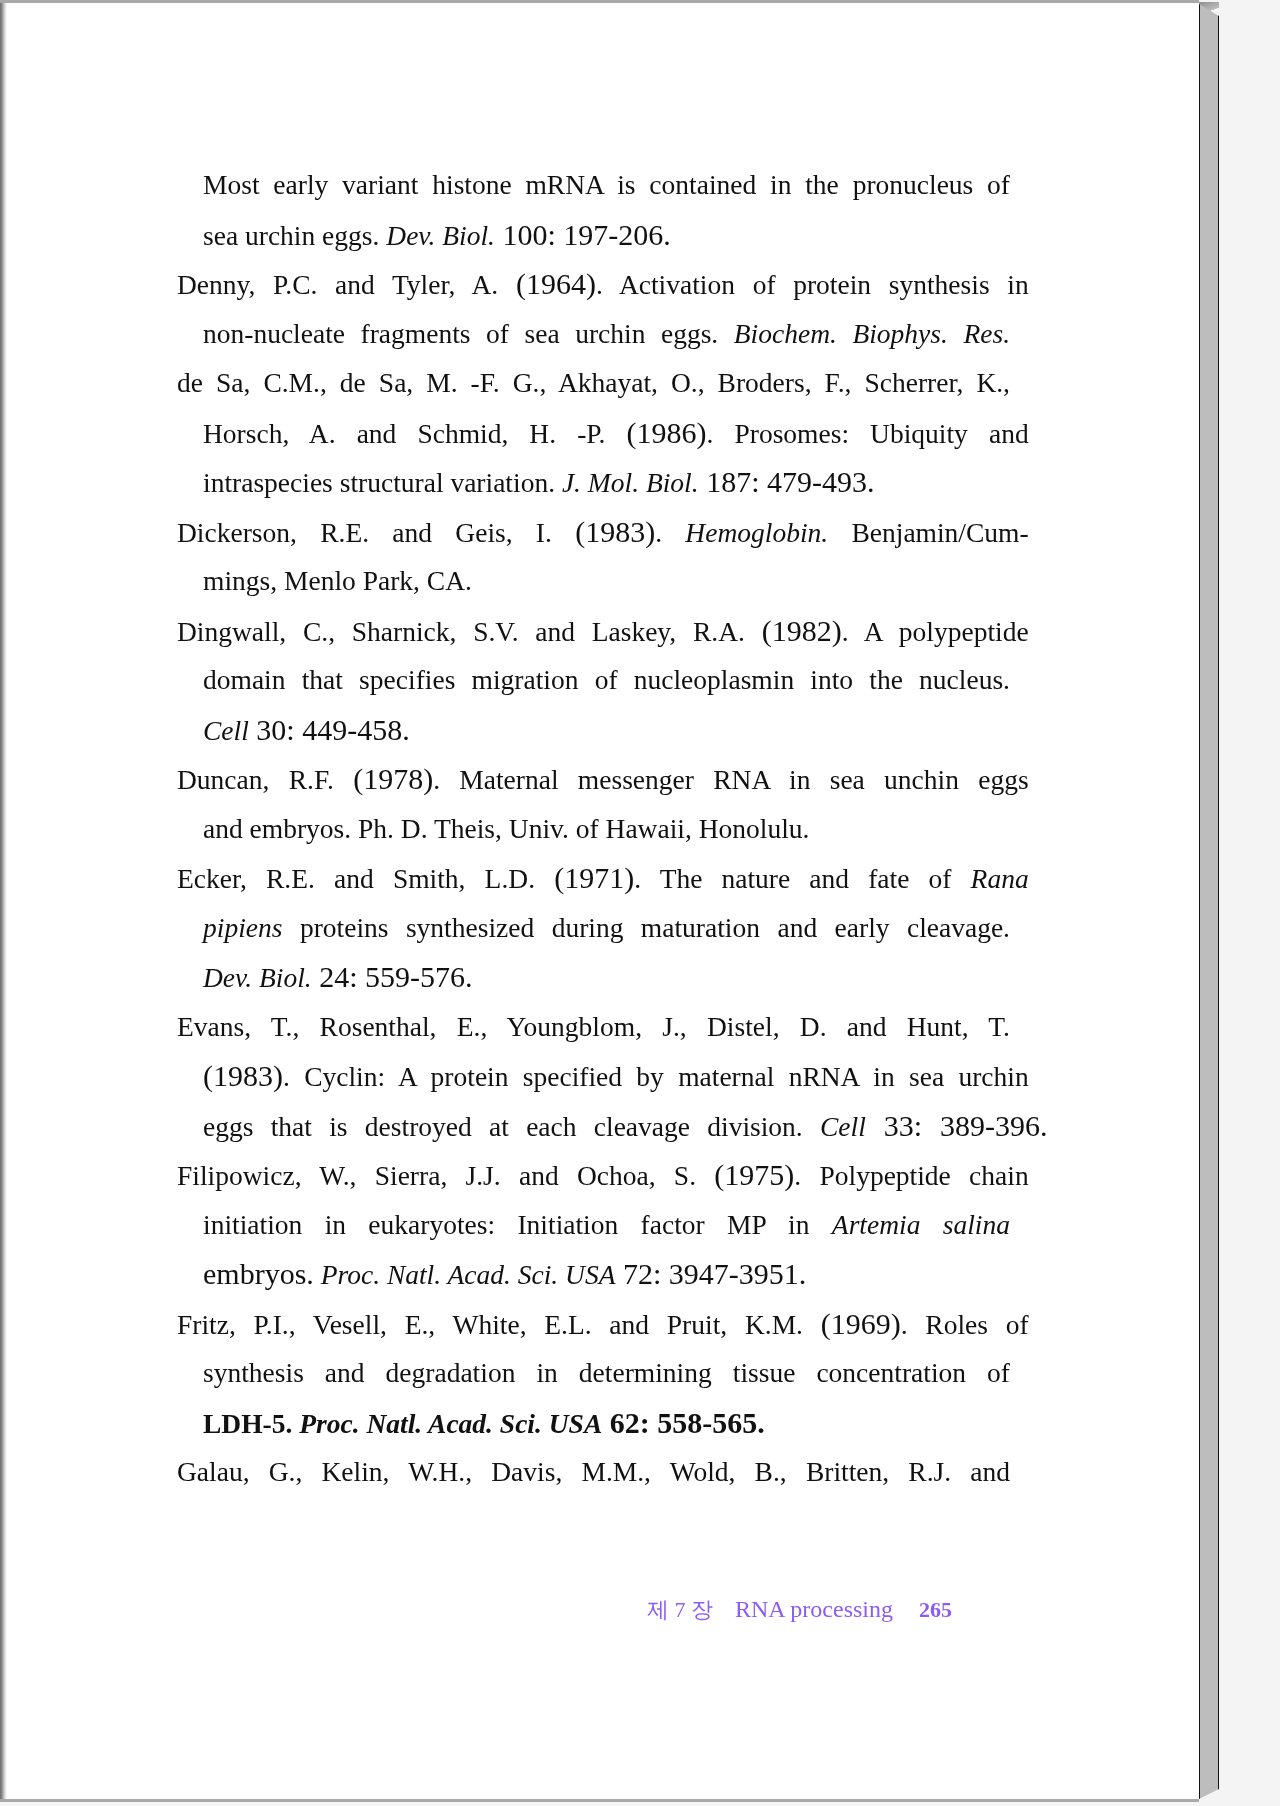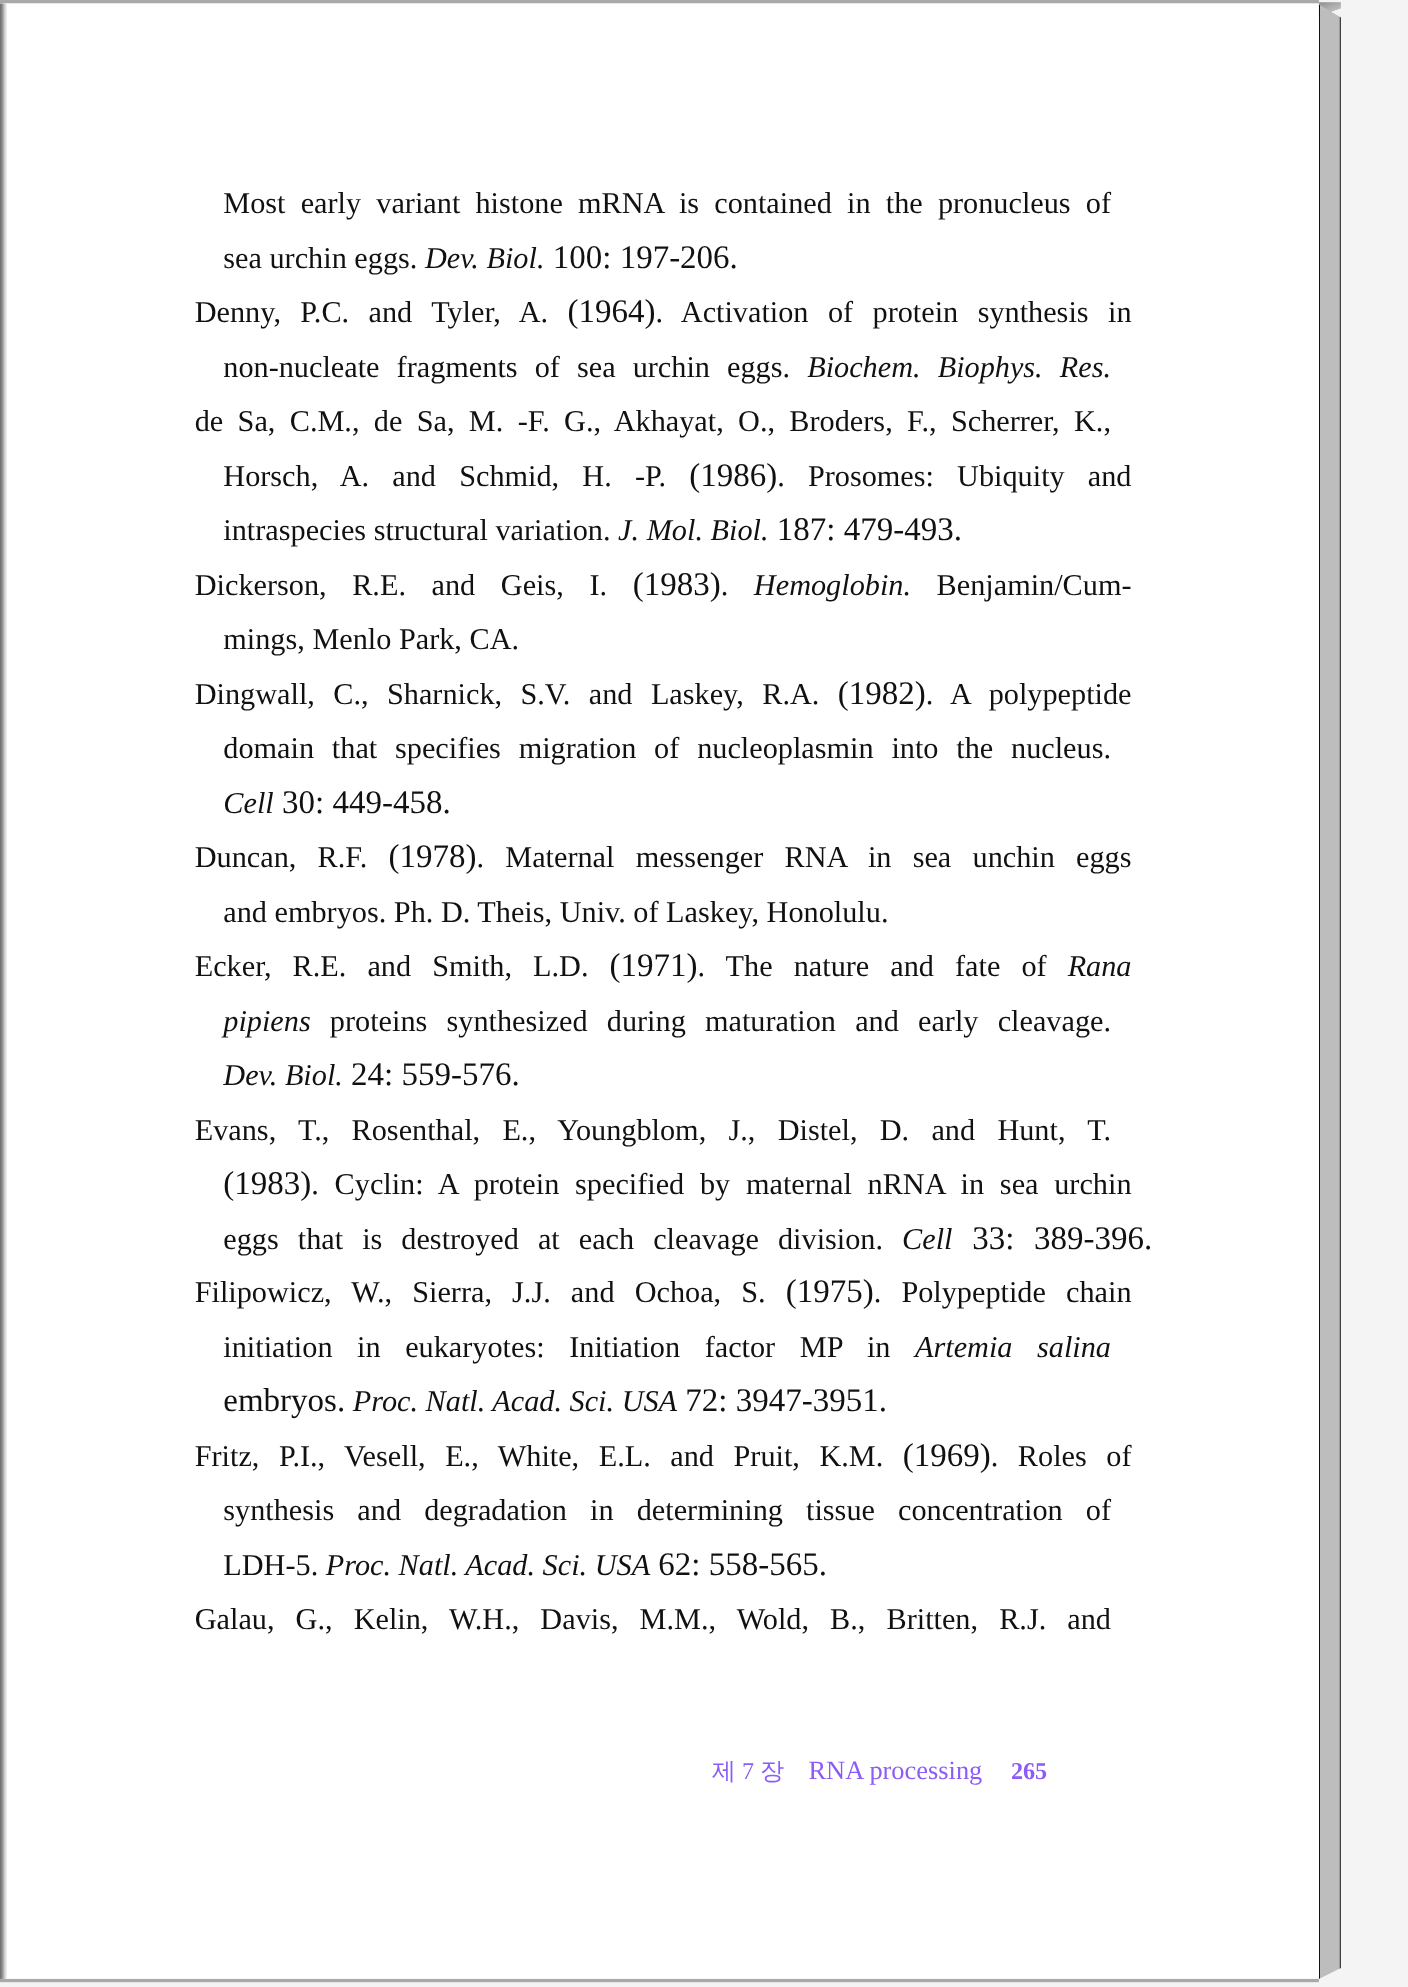--- a/index.html
+++ b/index.html
@@ -106,33 +106,33 @@
         <div class="line cont just"><span class="inner" style="width: auto; word-spacing: 8.66602px;"><span class="seg-r">non-nucleate fragments of sea urchin eggs. </span><span class="seg-i">Biochem. Biophys. Res.</span></span></div>
         <div class="line entry just"><span class="inner" style="width: auto; word-spacing: 6.15745px;"><span class="seg-r">de Sa, C.M., de Sa, M. -F. G., Akhayat, O., Broders, F., Scherrer, K.,</span></span></div>
         <div class="line cont just"><span class="inner" style="width: auto; word-spacing: 14.1858px;"><span class="seg-r">Horsch, A. and Schmid, H. -P. </span><span class="seg-s">(1986)</span><span class="seg-r">. Prosomes: Ubiquity and</span></span></div>
         <div class="line cont"><span class="inner" style="width: auto;"><span class="seg-r">intraspecies structural variation. </span><span class="seg-i">J. Mol. Biol.</span><span class="seg-s"> 187: 479-493.</span></span></div>
         <div class="line entry just"><span class="inner" style="width: auto; word-spacing: 16.3996px;"><span class="seg-r">Dickerson, R.E. and Geis, I. </span><span class="seg-s">(1983)</span><span class="seg-r">. </span><span class="seg-i">Hemoglobin.</span><span class="seg-r"> Benjamin/Cum-</span></span></div>
         <div class="line cont"><span class="inner" style="width: auto;"><span class="seg-r">mings, Menlo Park, CA.</span></span></div>
         <div class="line entry just"><span class="inner" style="width: auto; word-spacing: 9.86458px;"><span class="seg-r">Dingwall, C., Sharnick, S.V. and Laskey, R.A. </span><span class="seg-s">(1982)</span><span class="seg-r">. A polypeptide</span></span></div>
         <div class="line cont just"><span class="inner" style="width: auto; word-spacing: 9.32422px;"><span class="seg-r">domain that specifies migration of nucleoplasmin into the nucleus.</span></span></div>
         <div class="line cont"><span class="inner" style="width: auto;"><span class="seg-i">Cell</span><span class="seg-s"> 30: 449-458.</span></span></div>
         <div class="line entry just"><span class="inner" style="width: auto; word-spacing: 12.4097px;"><span class="seg-r">Duncan, R.F. </span><span class="seg-s">(1978)</span><span class="seg-r">. Maternal messenger RNA in sea unchin eggs</span></span></div>
-        <div class="line cont"><span class="inner" style="width: auto;"><span class="seg-r">and embryos. Ph. D. Theis, Univ. of Laskey, Honolulu.</span></span></div>
+        <div class="line cont"><span class="inner" style="width: auto;"><span class="seg-r">and embryos. Ph. D. Theis, Univ. of Hawaii, Honolulu.</span></span></div>
         <div class="line entry just"><span class="inner" style="width: auto; word-spacing: 12.2557px;"><span class="seg-r">Ecker, R.E. and Smith, L.D. </span><span class="seg-s">(1971)</span><span class="seg-r">. The nature and fate of </span><span class="seg-i">Rana</span></span></div>
         <div class="line cont just"><span class="inner" style="width: auto; word-spacing: 10.5536px;"><span class="seg-i">pipiens</span><span class="seg-r"> proteins synthesized during maturation and early cleavage.</span></span></div>
         <div class="line cont"><span class="inner" style="width: auto;"><span class="seg-i">Dev. Biol.</span><span class="seg-s"> 24: 559-576.</span></span></div>
         <div class="line entry just"><span class="inner" style="width: auto; word-spacing: 13.3781px;"><span class="seg-r">Evans, T., Rosenthal, E., Youngblom, J., Distel, D. and Hunt, T.</span></span></div>
         <div class="line cont just"><span class="inner" style="width: auto; word-spacing: 7.43438px;"><span class="seg-s">(1983)</span><span class="seg-r">. Cyclin: A protein specified by maternal nRNA in sea urchin</span></span></div>
         <div class="line cont just"><span class="inner" style="width: auto; word-spacing: 10.4062px;"><span class="seg-r">eggs that is destroyed at each cleavage division. </span><span class="seg-i">Cell</span><span class="seg-s"> 33: 389-396.</span></span></div>
         <div class="line entry just"><span class="inner" style="width: auto; word-spacing: 11.3976px;"><span class="seg-r">Filipowicz, W., Sierra, J.J. and Ochoa, S. </span><span class="seg-s">(1975)</span><span class="seg-r">. Polypeptide chain</span></span></div>
         <div class="line cont just"><span class="inner" style="width: auto; word-spacing: 15.457px;"><span class="seg-r">initiation in eukaryotes: Initiation factor MP in </span><span class="seg-i">Artemia salina</span></span></div>
         <div class="line cont"><span class="inner" style="width: auto;"><span class="seg-s">embryos.</span><span class="seg-r"> </span><span class="seg-i">Proc. Natl. Acad. Sci. USA</span><span class="seg-s"> 72: 3947-3951.</span></span></div>
         <div class="line entry just"><span class="inner" style="width: auto; word-spacing: 10.8707px;"><span class="seg-r">Fritz, P.I., Vesell, E., White, E.L. and Pruit, K.M. </span><span class="seg-s">(1969)</span><span class="seg-r">. Roles of</span></span></div>
         <div class="line cont just"><span class="inner" style="width: auto; word-spacing: 14.1496px;"><span class="seg-r">synthesis and degradation in determining tissue concentration of</span></span></div>
-        <div class="line cont"><span class="inner" style="width: auto;"><span class="seg-r">LDH-5. </span><span class="seg-i">Proc. Natl. Acad. Sci. USA</span><span class="seg-s"> 62: 558-565.</span></span></div>
+        <div class="line cont"><span class="inner" style="width: auto; font-weight: bold;"><span class="seg-r">LDH-5. </span><span class="seg-i">Proc. Natl. Acad. Sci. USA</span><span class="seg-s"> 62: 558-565.</span></span></div>
         <div class="line entry just"><span class="inner" style="width: auto; word-spacing: 12.3031px;"><span class="seg-r">Galau, G., Kelin, W.H., Davis, M.M., Wold, B., Britten, R.J. and</span></span></div>
       </div>
     <div class="footer">
       <span class="chapter">제 7 장</span><span class="gap"></span><span>RNA processing</span><span class="gap2"></span><span class="pageno">265</span>
     </div>
   </div>
   <div class="spine-top"></div>
   <div class="spine"></div>
 </div>
 

